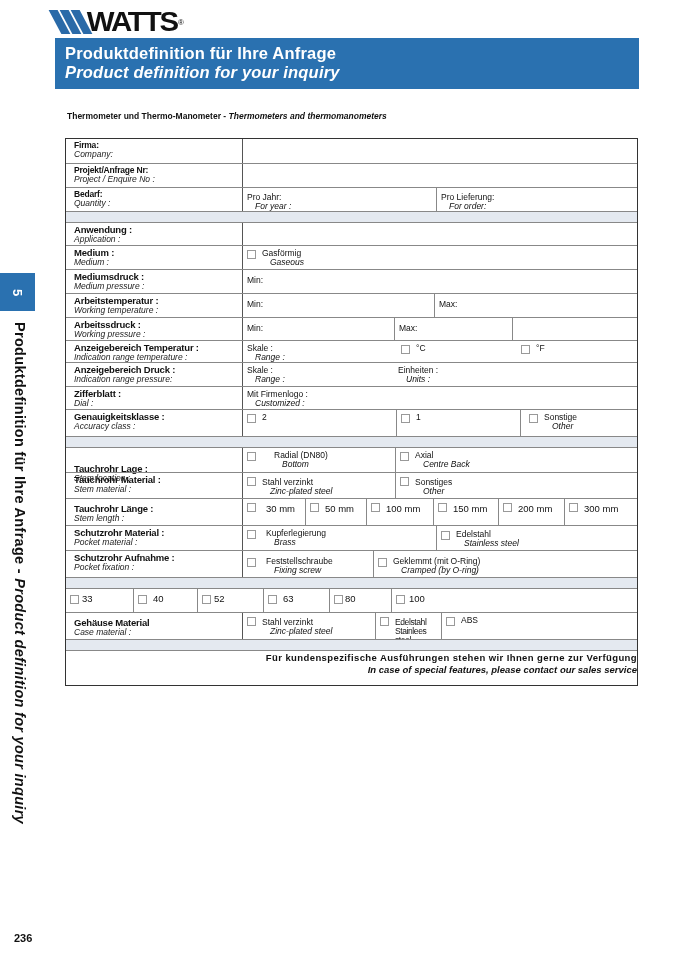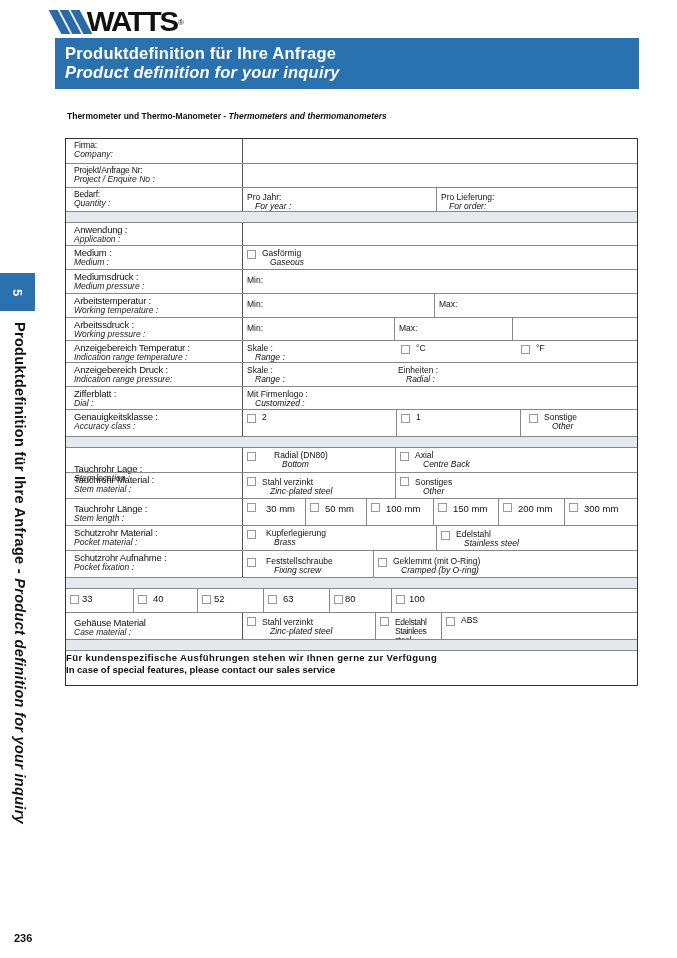--- a/index.html
+++ b/index.html
@@ -19,31 +19,31 @@
   .side-text{position:absolute;left:10px;top:322px;width:20px;height:580px;}
   .side-text div{position:absolute;left:0;top:0;transform-origin:0 0;transform:rotate(90deg) translate(0,-18px);white-space:nowrap;font-weight:bold;font-size:14.5px;letter-spacing:0.3px;}
   .side-text i{font-weight:bold;}
   .page-num{position:absolute;left:14px;top:932px;font-weight:bold;font-size:11px;}
 
   .form{position:absolute;left:65px;top:138px;width:573px;height:548px;border:1px solid #333;box-sizing:border-box;}
   .row{position:absolute;left:0;width:571px;border-top:1px solid #888;box-sizing:border-box;display:flex;}
   .row.first{border-top:none;}
   .gap{position:absolute;left:0;width:571px;background:#e4e9f0;border-top:1px solid #888;box-sizing:border-box;}
   .lbl{width:177px;border-right:1px solid #555;box-sizing:border-box;padding:2px 0 0 8px;flex:none;}
-  .lbl .de{font-weight:normal;font-size:9.5px;line-height:10px;letter-spacing:-0.2px;}
+  .lbl .de{font-weight:bold;font-size:9.5px;line-height:10px;letter-spacing:-0.2px;}
   .lbl .de.sm{font-size:8.5px;line-height:9px;}
   .lbl .en{font-style:italic;font-size:8.5px;line-height:8px;color:#222;}
   .cell{box-sizing:border-box;padding:3px 0 0 4px;font-size:8.5px;line-height:9px;border-right:1px solid #888;display:flex;align-items:flex-start;}
   .cell:last-child{border-right:none;}
   .cell .txt{display:flex;flex-direction:column;}
   .cell .en{font-style:italic;padding-left:8px;}
   .cb{width:9px;height:9px;border:1px solid #999;box-sizing:border-box;margin-right:6px;margin-top:1px;flex:none;background:#fff;}
-  .footer-box{position:absolute;left:0;top:512px;width:571px;text-align:left;}
+  .footer-box{position:absolute;left:0;top:512px;width:571px;text-align:right;}
   .footer-box .de{font-weight:bold;font-size:9.5px;letter-spacing:0.4px;line-height:13px;}
-  .footer-box .en{font-weight:bold;font-size:9.5px;line-height:12px;}
+  .footer-box .en{font-weight:bold;font-style:italic;font-size:9.5px;line-height:12px;}
 </style>
 </head>
 <body>
 
 <div class="logo">
   <div class="bars">
       <span></span>
       <span></span>
       <span></span>
     </div>
@@ -191,21 +191,21 @@
       </div>
     <div class="cell" style="width:151px;border-right:none">
         <div class="txt">
           <span>Skale :</span>
           <span class="en">Range :</span>
         </div>
       </div>
     <div class="cell" style="width:243px">
         <div class="txt">
           <span>Einheiten :</span>
-          <span class="en">Radial :</span>
+          <span class="en">Units :</span>
         </div>
       </div>
   </div>
 
   <div class="row" style="top:247px;height:23px">
     <div class="lbl">
         <div class="de">Zifferblatt :</div>
         <div class="en">Dial :</div>
       </div>
     <div class="cell" style="width:394px">

